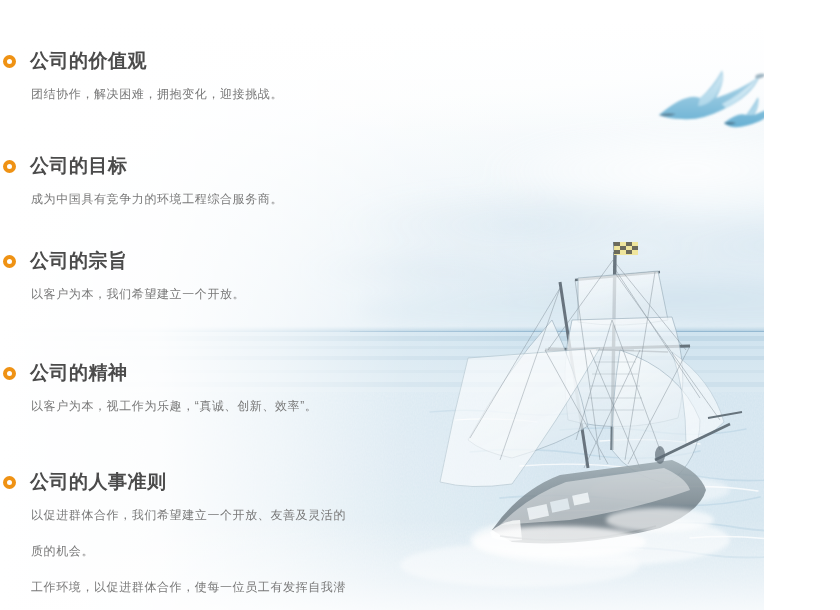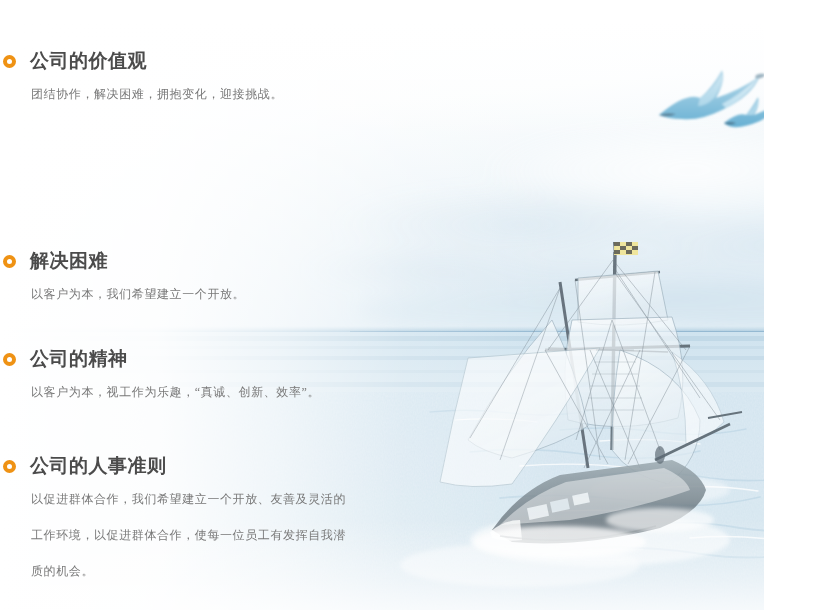--- a/index.html
+++ b/index.html
@@ -346,48 +346,55 @@
       <div class="block-head">
         <span class="bullet"></span>
         <span class="block-title">公司的价值观</span>
       </div>
       <div class="block-body">
         <div class="body-line">团结协作，解决困难，拥抱变化，迎接挑战。</div>
       </div>
     </div>
 
     <div class="value-block" style="top:133px;">
+      <div class="block-head">
+        <span class="bullet"></span>
+        <span class="block-title">公司的目标</span>
+      </div>
+      <div class="block-body">
+        <div class="body-line">成为中国具有竞争力的环境工程综合服务商。</div>
+      </div>
     </div>
 
     <div class="value-block" style="top:228px;">
       <div class="block-head">
         <span class="bullet"></span>
-        <span class="block-title">解决困难</span>
+        <span class="block-title">公司的宗旨</span>
       </div>
       <div class="block-body">
         <div class="body-line">以客户为本，我们希望建立一个开放。</div>
       </div>
     </div>
 
-    <div class="value-block" style="top:326px;font-family:Liberation Serif, serif;">
+    <div class="value-block" style="top:340px;">
       <div class="block-head">
         <span class="bullet"></span>
         <span class="block-title">公司的精神</span>
       </div>
       <div class="block-body">
         <div class="body-line">以客户为本，视工作为乐趣，“真诚、创新、效率”。</div>
       </div>
     </div>
 
-    <div class="value-block" style="top:433px;">
+    <div class="value-block" style="top:449px;">
       <div class="block-head">
         <span class="bullet"></span>
         <span class="block-title">公司的人事准则</span>
       </div>
       <div class="block-body">
         <div class="body-line">以促进群体合作，我们希望建立一个开放、友善及灵活的</div>
+        <div class="body-line">质的机会。</div>
         <div class="body-line">工作环境，以促进群体合作，使每一位员工有发挥自我潜</div>
-        <div class="body-line">质的机会。</div>
       </div>
     </div>
 
   </div>
 </div>
 
 </body></html>

